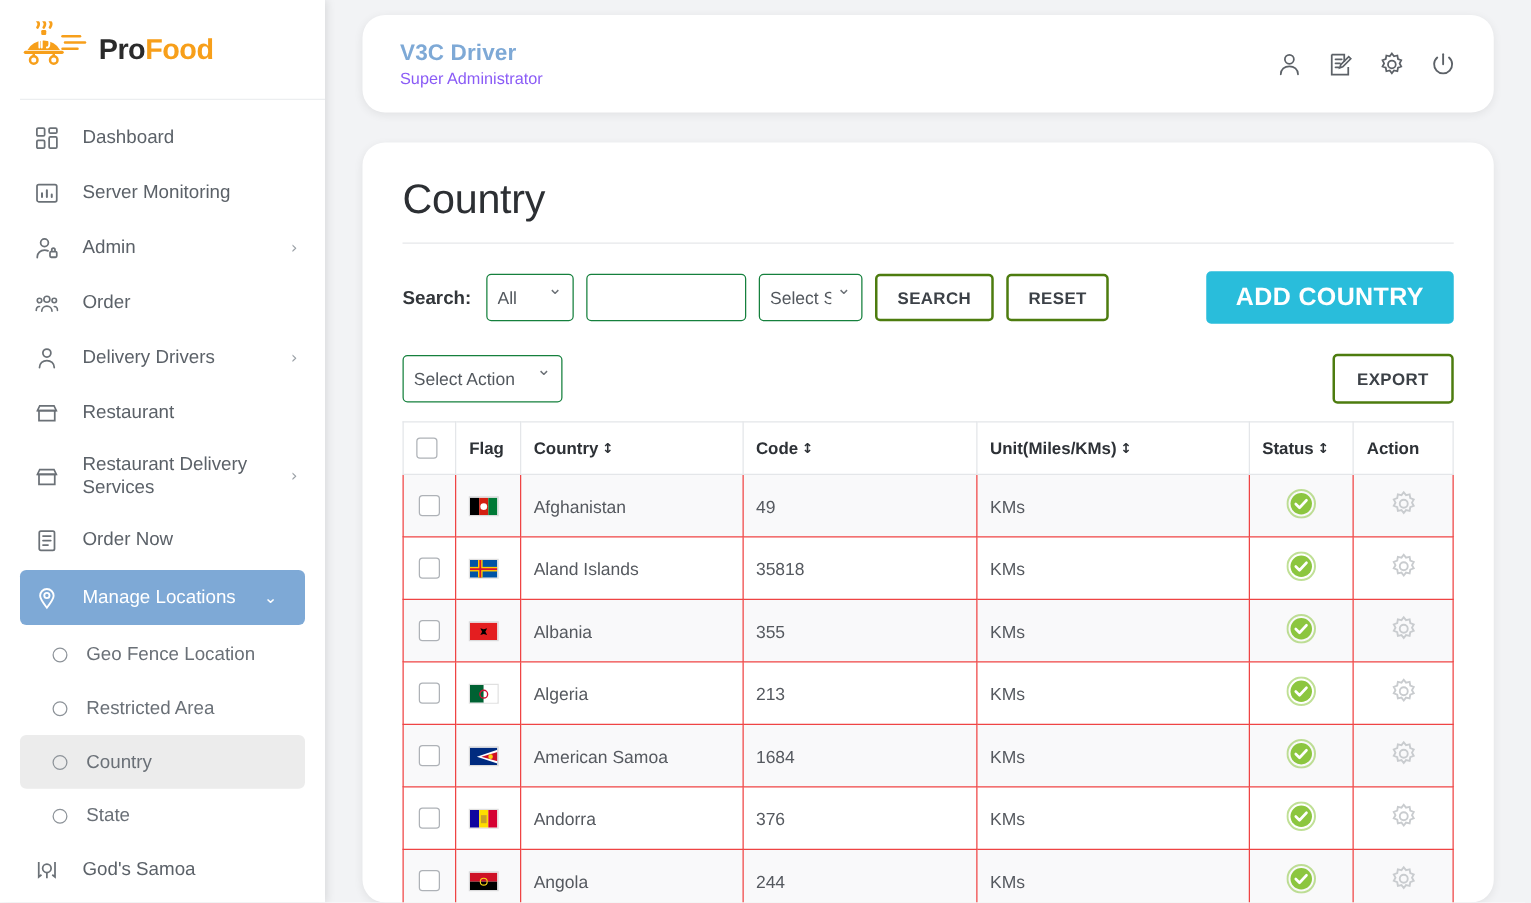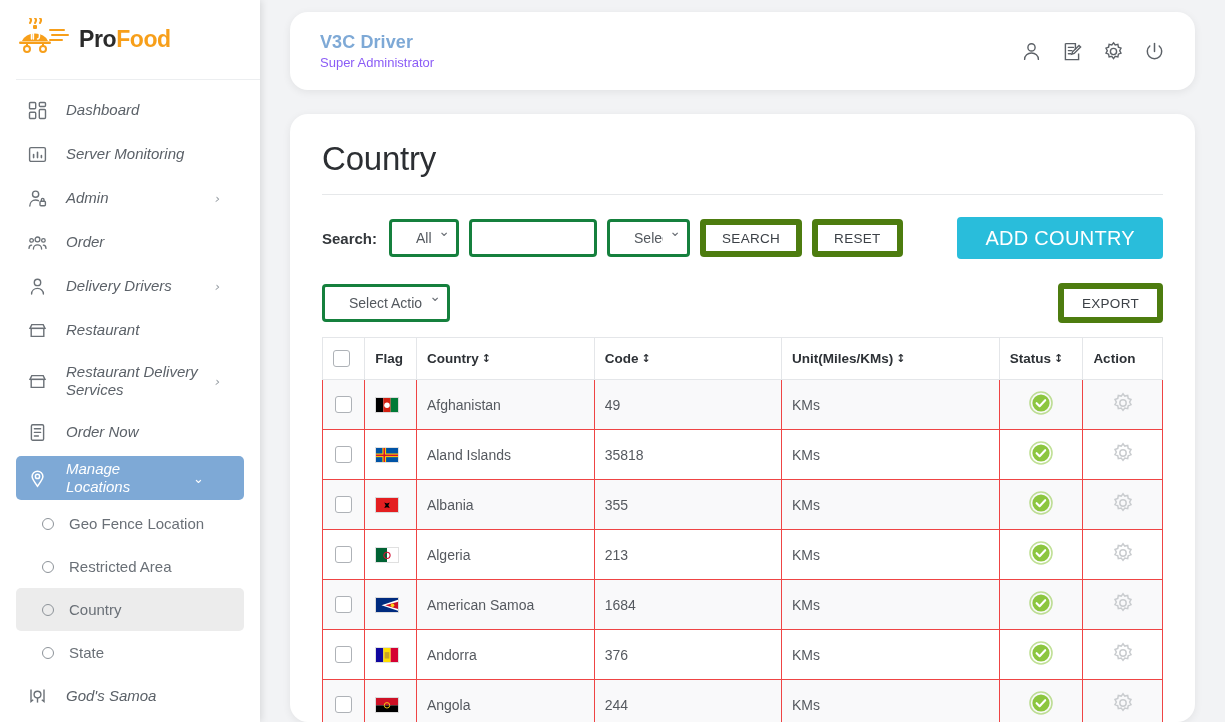--- a/index.html
+++ b/index.html
@@ -30,26 +30,25 @@
   }
   .logo-wrap { display: flex; align-items: center; gap: 9px; }
   .logo-text { font-size: 23px; font-weight: bold; letter-spacing: -0.4px; }
   .logo-text .pro { color: #2b2b2b; }
   .logo-text .food { color: #f79f1a; }
 
   .nav { padding-top: 8px; overflow: hidden; flex: 1; }
   .nav-item {
     display: flex; align-items: center;
     height: 44px;
-    padding: 0 40px 0 26px;
+    padding: 0 22px 0 26px;
     color: #5b6168;
     font-size: 15px;
     cursor: pointer;
     position: relative;
-    font-style: italic;
   }
   .nav-item .ic {
     width: 22px; flex: 0 0 22px;
     display: flex; align-items: center; justify-content: center;
     margin-right: 18px;
     color: #6b7177;
   }
   .nav-item .lbl { flex: 1; line-height: 1.22; }
   .nav-item .caret {
     font-size: 13px; color: #9aa0a6; margin-left: 6px;
@@ -125,48 +124,48 @@
   .filters {
     display: flex; align-items: center;
     margin-top: 22px;
   }
   .filters .lb {
     font-size: 15px; font-weight: bold; color: #32363a;
     margin-right: 12px;
   }
   .ctl {
     height: 38px;
-    border: 3px solid #15803d;
+    border: 1px solid #15803d;
     border-radius: 4px;
     background: #fff;
     font-size: 14px;
     color: #53585e;
     font-family: "Liberation Sans", sans-serif;
-    padding: 0 24px;
+    padding: 0 8px;
   }
   select.ctl {
     -webkit-appearance: none; appearance: none;
     padding-right: 24px;
     background-image: none;
   }
   .selwrap { position: relative; display: inline-block; }
   .selwrap::after {
     content: "\2304";
     position: absolute; right: 9px; top: 4px;
     font-size: 14px; color: #6d7278; pointer-events: none;
     font-family: "DejaVu Sans", sans-serif;
   }
   .sel-cat { width: 70px; }
   .sel-status { width: 83px; }
   .txt-search { width: 128px; margin: 0 10px; }
   .btn {
     height: 38px; padding: 0 16px;
-    border: 6px solid #4d7c0f; background: #fff;
+    border: 2px solid #4d7c0f; background: #fff;
     border-radius: 4px;
-    font-size: 13.5px; font-weight: normal; color: #3c4147;
+    font-size: 13.5px; font-weight: bold; color: #3c4147;
     cursor: pointer; letter-spacing: 0.3px;
     font-family: "Liberation Sans", sans-serif;
     text-align: right;
   }
   .btn-search { margin-left: 10px; }
   .btn-reset { margin-left: 10px; }
   .btn-primary {
     margin-left: auto;
     background: #29bddb; border-color: #29bddb; color: #fff;
     height: 42px; padding: 0 22px; font-size: 20px;

